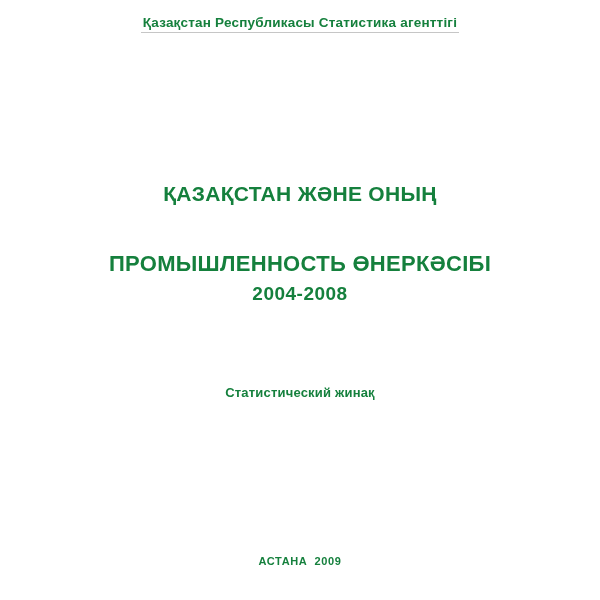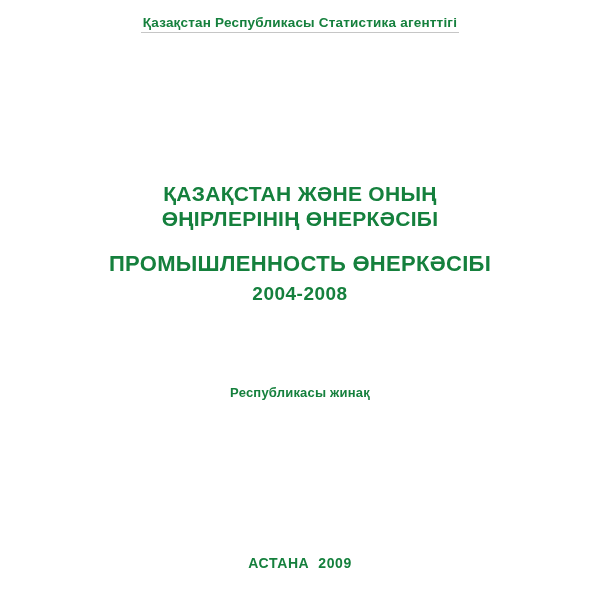--- a/index.html
+++ b/index.html
@@ -56,44 +56,43 @@
   }
   .subtitle {
     top: 384px;
     font-size: 13px;
     font-weight: bold;
     line-height: 18px;
     letter-spacing: 0.2px;
   }
   .imprint {
     top: 555px;
-    font-size: 14px;
+    font-size: 11px;
     font-weight: bold;
     letter-spacing: 0.6px;
     white-space: pre;
   }
 </style>
 </head>
 <body>
 
 <div class="page">
 
   <div class="centered agency-header">
     <span class="underlined">Қазақстан Республикасы Статистика агенттігі</span>
   </div>
 
   <div class="centered title-kk">
     <div>ҚАЗАҚСТАН ЖӘНЕ ОНЫҢ</div>
-    <div>ӨҢІРЛЕРІНІҢ ӨНЕРКӘСІБІ</div>
   </div>
 
   <div class="centered title-ru">
     <div>ПРОМЫШЛЕННОСТЬ ӨНЕРКӘСІБІ</div>
     <div class="years">2004-2008</div>
   </div>
 
   <div class="centered subtitle">
-    <div>Республикасы жинақ</div>
+    <div>Статистический жинақ</div>
   </div>
 
   <div class="centered imprint">АСТАНА  2009</div>
 
 </div>
 
 </body></html>

